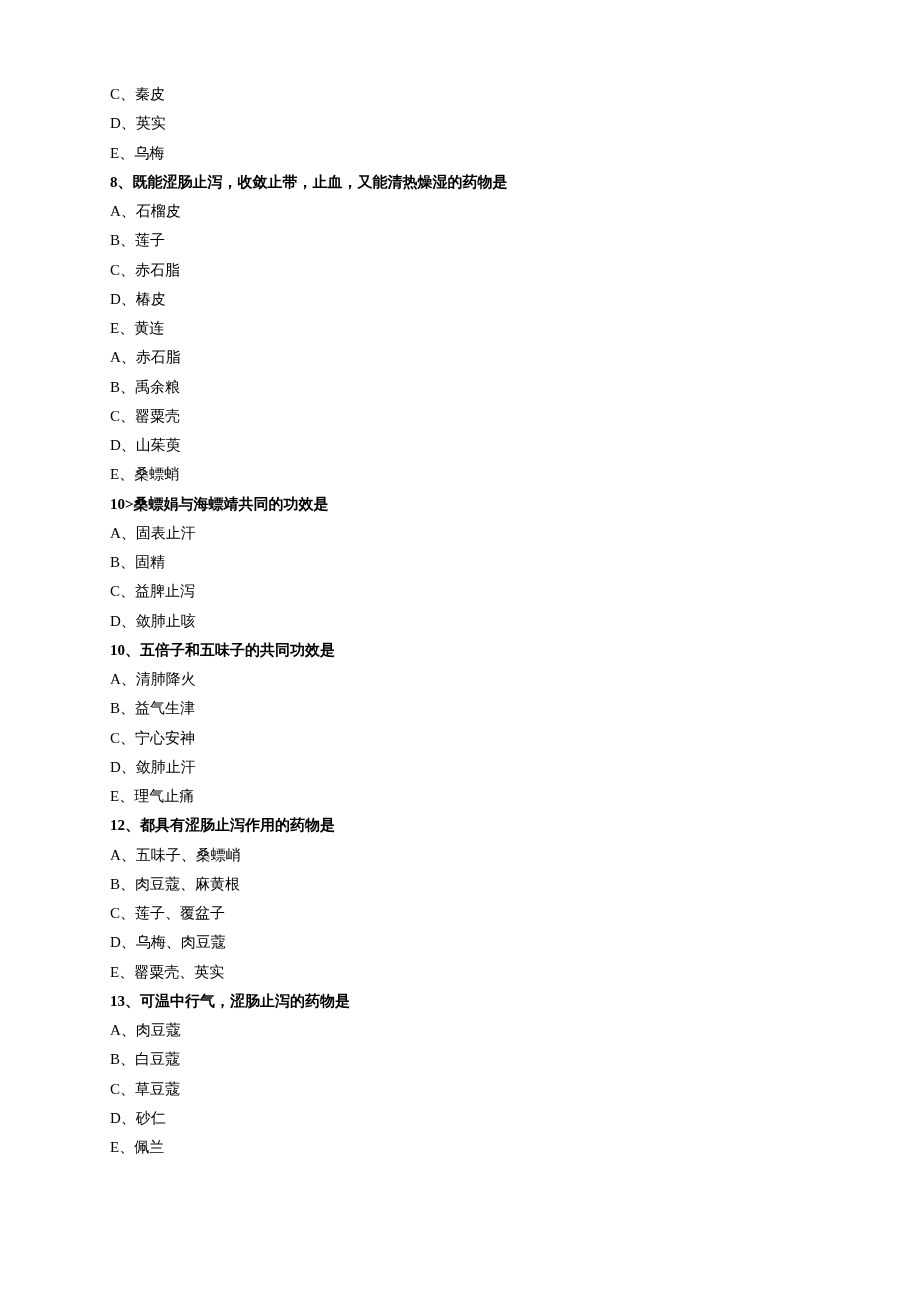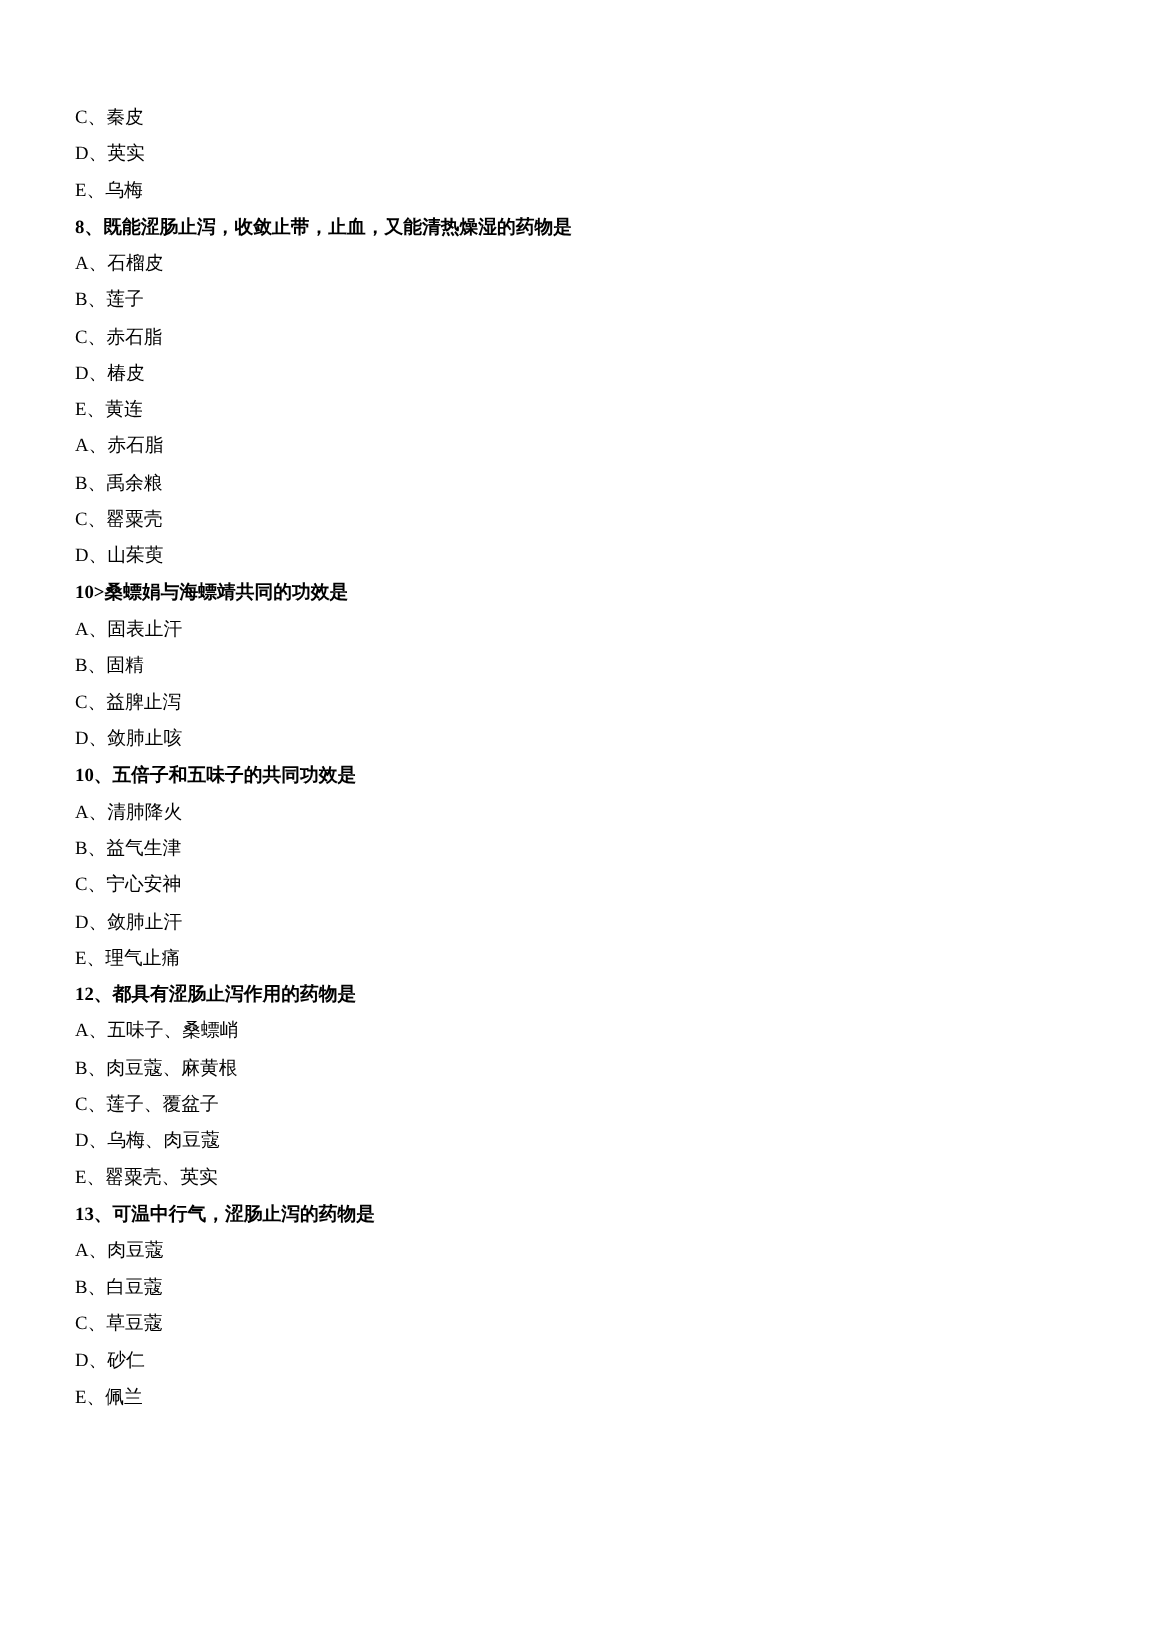--- a/index.html
+++ b/index.html
@@ -3,24 +3,25 @@
 <meta charset="utf-8">
 <style>
   body {
     margin: 0;
     padding: 0;
     background: #ffagent;
     font-family: "SimSun", "宋体", serif;
     width: 920px;
   }
   .page {
-    padding: 80px 85px 60px 60px;
+    padding: 80px 85px 60px 85px;
     font-size: 15px;
     line-height: 1.95;
     color: #000;
+    margin-left: 25px;
   }
   .opt {
     font-weight: normal;
   }
   .q {
     font-weight: bold;
   }
   .line {
     white-space: nowrap;
   }
@@ -36,20 +37,21 @@
       <div class="line q">8、既能涩肠止泻，收敛止带，止血，又能清热燥湿的药物是</div>
       <div class="line opt">A、石榴皮</div>
       <div class="line opt">B、莲子</div>
       <div class="line opt">C、赤石脂</div>
       <div class="line opt">D、椿皮</div>
       <div class="line opt">E、黄连</div>
       <div class="line opt">A、赤石脂</div>
       <div class="line opt">B、禹余粮</div>
       <div class="line opt">C、罂粟壳</div>
       <div class="line opt">D、山茱萸</div>
+      <div class="line opt">E、桑螵蛸</div>
       <div class="line q">10&gt;桑螵娟与海螵靖共同的功效是</div>
       <div class="line opt">A、固表止汗</div>
       <div class="line opt">B、固精</div>
       <div class="line opt">C、益脾止泻</div>
       <div class="line opt">D、敛肺止咳</div>
       <div class="line q">10、五倍子和五味子的共同功效是</div>
       <div class="line opt">A、清肺降火</div>
       <div class="line opt">B、益气生津</div>
       <div class="line opt">C、宁心安神</div>
       <div class="line opt">D、敛肺止汗</div>

